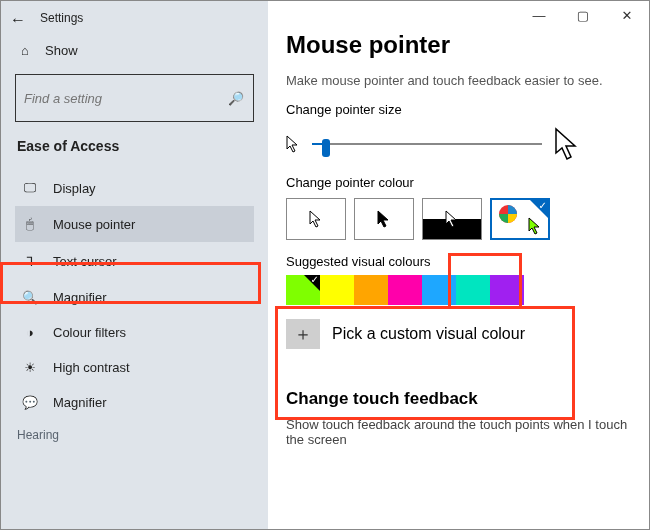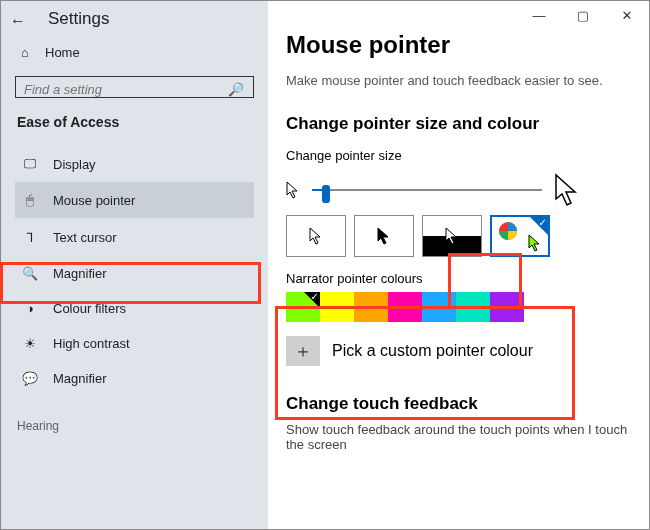--- a/index.html
+++ b/index.html
@@ -1,25 +1,25 @@
 <!DOCTYPE html>
 <html><head>
 <meta charset="utf-8">
 <style>
   * { box-sizing: border-box; margin: 0; padding: 0; font-family: "Segoe UI", sans-serif; }
   body { width: 650px; height: 530px; background: #fff; overflow: hidden; border:1px solid #888;}
   .window { display: flex; height: 100%; }
   .sidebar { width: 267px; background: #dfe4ea; display: flex; flex-direction: column; font-size: 13px; color: #222; position:relative;}
   .topbar { display:flex; align-items:center; padding:8px 0 0 0;}
   .back { width:34px; text-align:center; font-size:16px; cursor:pointer;}
-  .app-title { font-size:17px; margin-left:13px;}
+  .app-title { font-size:12px; margin-left:5px;}
   .sidebar-inner { padding: 8px 14px 0 14px; display:flex; flex-direction:column; gap:0;}
   .home-row { display:flex; align-items:center; gap:12px; padding:8px 2px; cursor:pointer;}
   .home-row .icon { width:16px; text-align:center;}
-  .search { margin:8px 0 10px 0; border:1px solid #333; height:22px; display:flex; align-items:flex-end; justify-content:space-between; padding:0 8px; background:#dfe4ea;}
+  .search { margin:8px 0 10px 0; border:1px solid #333; height:48px; display:flex; align-items:center; justify-content:space-between; padding:0 8px; background:#dfe4ea;}
   .search input { border:none; background:transparent; outline:none; font-size:13px; width:180px; font-style:italic; color:#555;}
   .group-title { font-weight:600; font-size:14px; margin:6px 0 16px 2px;}
   .cat-label { color:#5a6470; font-size:12px; margin:10px 0 8px 2px;}
   .nav-item { display:flex; align-items:center; gap:14px; padding:10px 4px 10px 6px; cursor:pointer; position:relative;}
   .nav-item.selected { background:#c9cfd7;}
   .nav-icon { width:18px; display:inline-flex; justify-content:center;}
   .highlight-red { position:absolute; border:3px solid #ff3b1f; pointer-events:none;}
   .hi-nav { left:0; width:261px; top:262px; height:42px; }
   .main { flex:1; padding: 0 18px 0 18px; overflow:hidden; position:relative;}
   .winctrls { position:absolute; top:0; right:0; display:flex;}
@@ -56,21 +56,21 @@
 <div class="window">
 
   <div class="sidebar">
     <div class="topbar">
       <div class="back">←</div>
       <div class="app-title">Settings</div>
     </div>
     <div class="sidebar-inner">
       <div class="home-row">
         <span class="icon">⌂</span>
-        <span>Home</span>
+        <span>Show</span>
       </div>
       <div class="search">
         <input placeholder="Find a setting" style="">
         <span>🔎</span>
       </div>
       <div class="group-title">Ease of Access</div>
 
       <div class="nav-item">
         <span class="nav-icon">🖵</span>
         <span>Display</span>
@@ -93,55 +93,55 @@
       </div>
       <div class="nav-item">
         <span class="nav-icon">☀</span>
         <span>High contrast</span>
       </div>
       <div class="nav-item">
         <span class="nav-icon">💬</span>
         <span>Magnifier</span>
       </div>
 
-      <div class="cat-label" style="margin-top:23px">Hearing</div>
+      <div class="cat-label" style="margin-top:8px">Hearing</div>
     </div>
   </div>
 
   <div class="main">
     <div class="winctrls">
       <div>—</div>
       <div>▢</div>
       <div>✕</div>
     </div>
 
     <h1>Mouse pointer</h1>
     <div class="subtitle">Make mouse pointer and touch feedback easier to see.</div>
 
-    <h2>Change pointer size and colour</h2>
 
     <div class="label">Change pointer size</div>
     <div class="slider-row">
       <span class="cursor-small">
         <svg width="14" height="18">
             <path d="M1 1 L1 14 L4 11 L7 17 L9 16 L6 10 L11 10 Z" fill="#fff" stroke="#000"></path>
           </svg>
       </span>
       <div class="slider">
         <div class="slider-track"></div>
           <div class="slider-fill"></div>
           <div class="slider-thumb"></div>
       </div>
       <span class="cursor-big">
         <svg width="26" height="34">
             <path d="M2 2 L2 26 L8 21 L13 32 L17 30 L12 19 L21 19 Z" fill="#fff" stroke="#000" stroke-width="1.5"></path>
           </svg>
       </span>
     </div>
 
+    <div class="label">Change pointer colour</div>
     <div class="colour-row">
       <div class="colour-opt">
         <svg width="14" height="18">
             <path d="M1 1 L1 14 L4 11 L7 17 L9 16 L6 10 L11 10 Z" fill="#fff" stroke="#000"></path>
           </svg>
       </div>
       <div class="colour-opt">
         <svg width="14" height="18">
             <path d="M1 1 L1 14 L4 11 L7 17 L9 16 L6 10 L11 10 Z" fill="#000" stroke="#000"></path>
           </svg>
@@ -159,36 +159,36 @@
             <path d="M10 1 A9 9 0 0 1 19 10 L10 10Z" fill="#28c"></path>
             <path d="M10 10 L19 10 A9 9 0 0 1 10 19 Z" fill="#fc0"></path>
             <path d="M10 10 L10 19 A9 9 0 0 1 1 10 Z" fill="#2a5"></path>
         </svg>
         <svg width="14" height="18" style="position:absolute;bottom:3px;right:6px">
             <path d="M1 1 L1 14 L4 11 L7 17 L9 16 L6 10 L11 10 Z" fill="#7FFF00" stroke="#000"></path>
           </svg>
       </div>
     </div>
 
-    <div class="label">Narrator pointer colours</div>
+    <div class="label">Suggested visual colours</div>
     <div class="palette">
       <div class="swatch sel" style="background:#7FFF00"></div>
       <div class="swatch" style="background:#FFFF00"></div>
       <div class="swatch" style="background:#FFA500"></div>
       <div class="swatch" style="background:#FF00AA"></div>
       <div class="swatch" style="background:#1EA7FF"></div>
       <div class="swatch" style="background:#00E5C0"></div>
       <div class="swatch" style="background:#A020F0"></div>
     </div>
 
     <div class="custom-row">
       <div class="plus-box">＋</div>
-      <span>Pick a custom pointer colour</span>
+      <span>Pick a custom visual colour</span>
     </div>
 
-    <h2 style="margin-top:28px">Change touch feedback</h2>
+    <h2 style="margin-top:40px">Change touch feedback</h2>
     <div class="truncated">Show touch feedback around the touch points when I touch the screen</div>
   </div>
 </div>
 
 <div class="highlight-red hi-nav"></div>
 <div class="highlight-red hi-colopt"></div>
 <div class="highlight-red hi-suggest"></div>
 
 </body></html>

